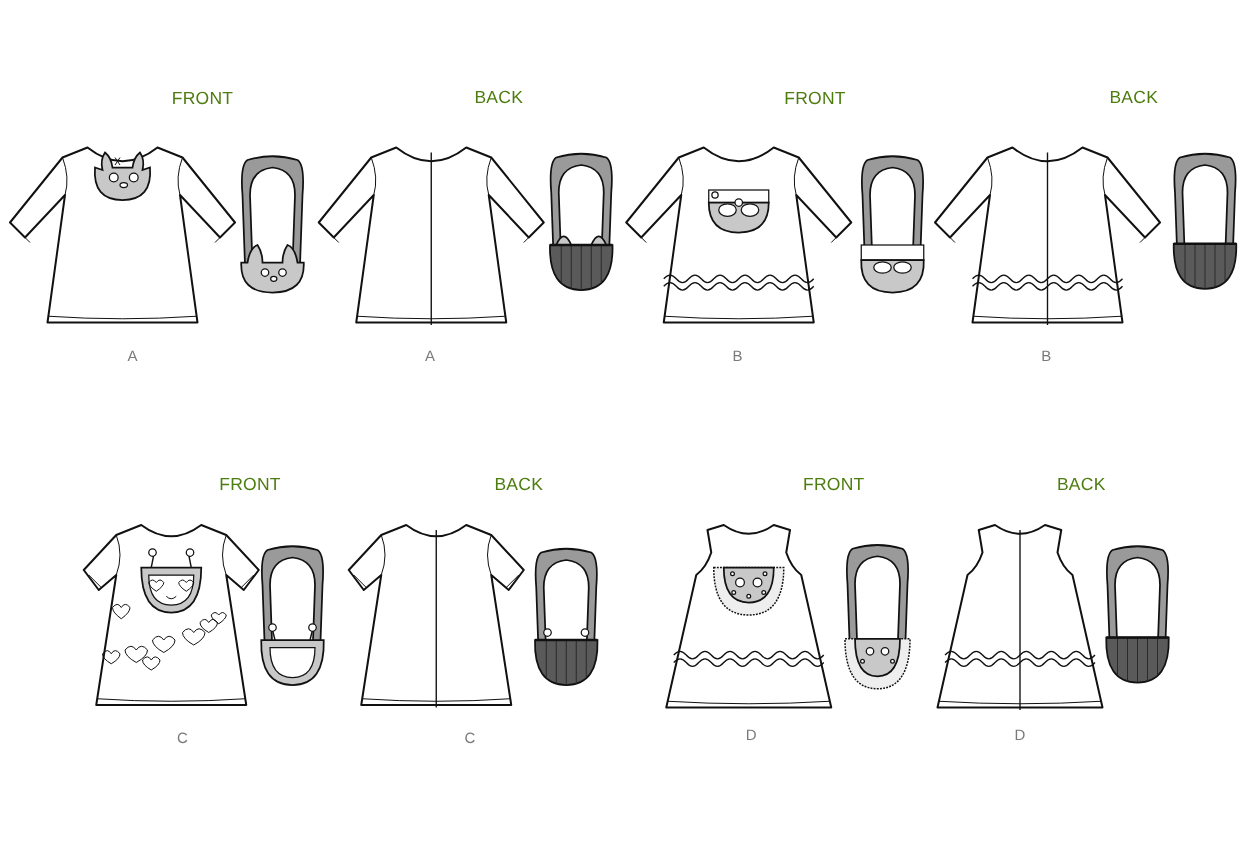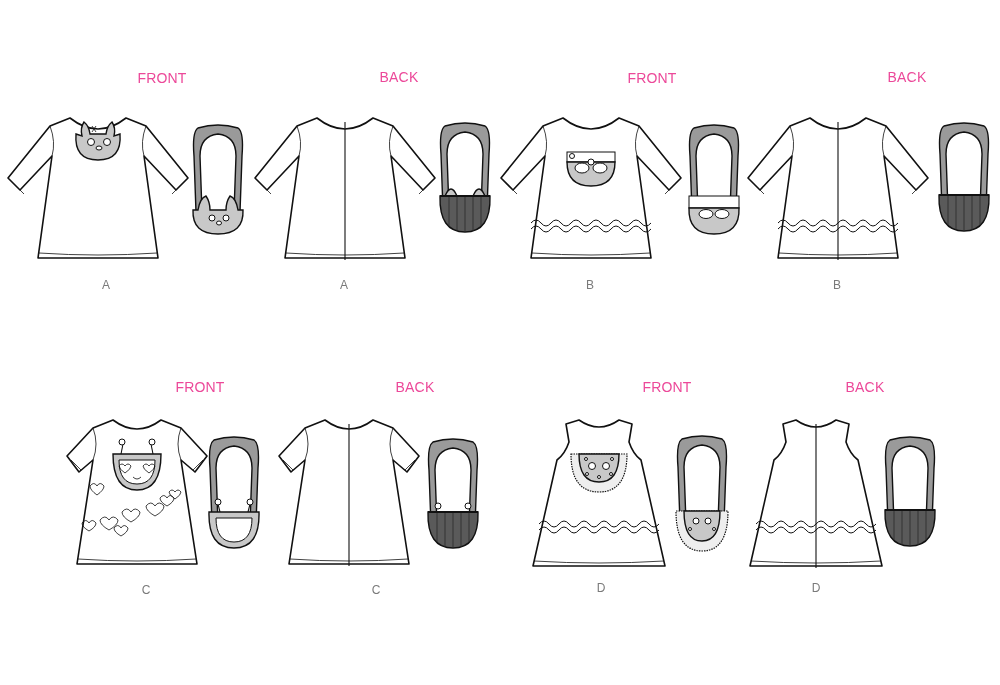--- a/index.html
+++ b/index.html
@@ -1,18 +1,18 @@
 <!DOCTYPE html>
 <html><head>
 <meta charset="utf-8">
 <style>
   html, body { margin:0; padding:0; background:#ffffff; }
   body { width:1000px; height:685px; position:relative; overflow:hidden;
          font-family:"Liberation Sans","DejaVu Sans",sans-serif; }
-  .lbl { position:absolute; color:#ec4899; font-size:14px; letter-spacing:0.2px;
+  .lbl { position:absolute; color:#4d7c0f; font-size:14px; letter-spacing:0.2px;
          transform:translateX(-50%); white-space:nowrap; }
   .vlbl { position:absolute; color:#7a7a7a; font-size:12px; transform:translateX(-50%); }
   svg.art { position:absolute; left:0; top:0; }
   .o { fill:#fff; stroke:#111; stroke-width:1.6; stroke-linejoin:round; stroke-linecap:round; }
   .ln { fill:none; stroke:#111; stroke-width:1.1; }
   .thin { fill:none; stroke:#111; stroke-width:0.8; }
   .pk { fill:#c8c8c8; stroke:#111; stroke-width:1.4; }
   .dk { fill:#5a5a5a; stroke:#111; stroke-width:1.4; }
   .strap { fill:#9a9a9a; stroke:#111; stroke-width:1.4; }
   .rr { fill:none; stroke:#111; stroke-width:1; }

